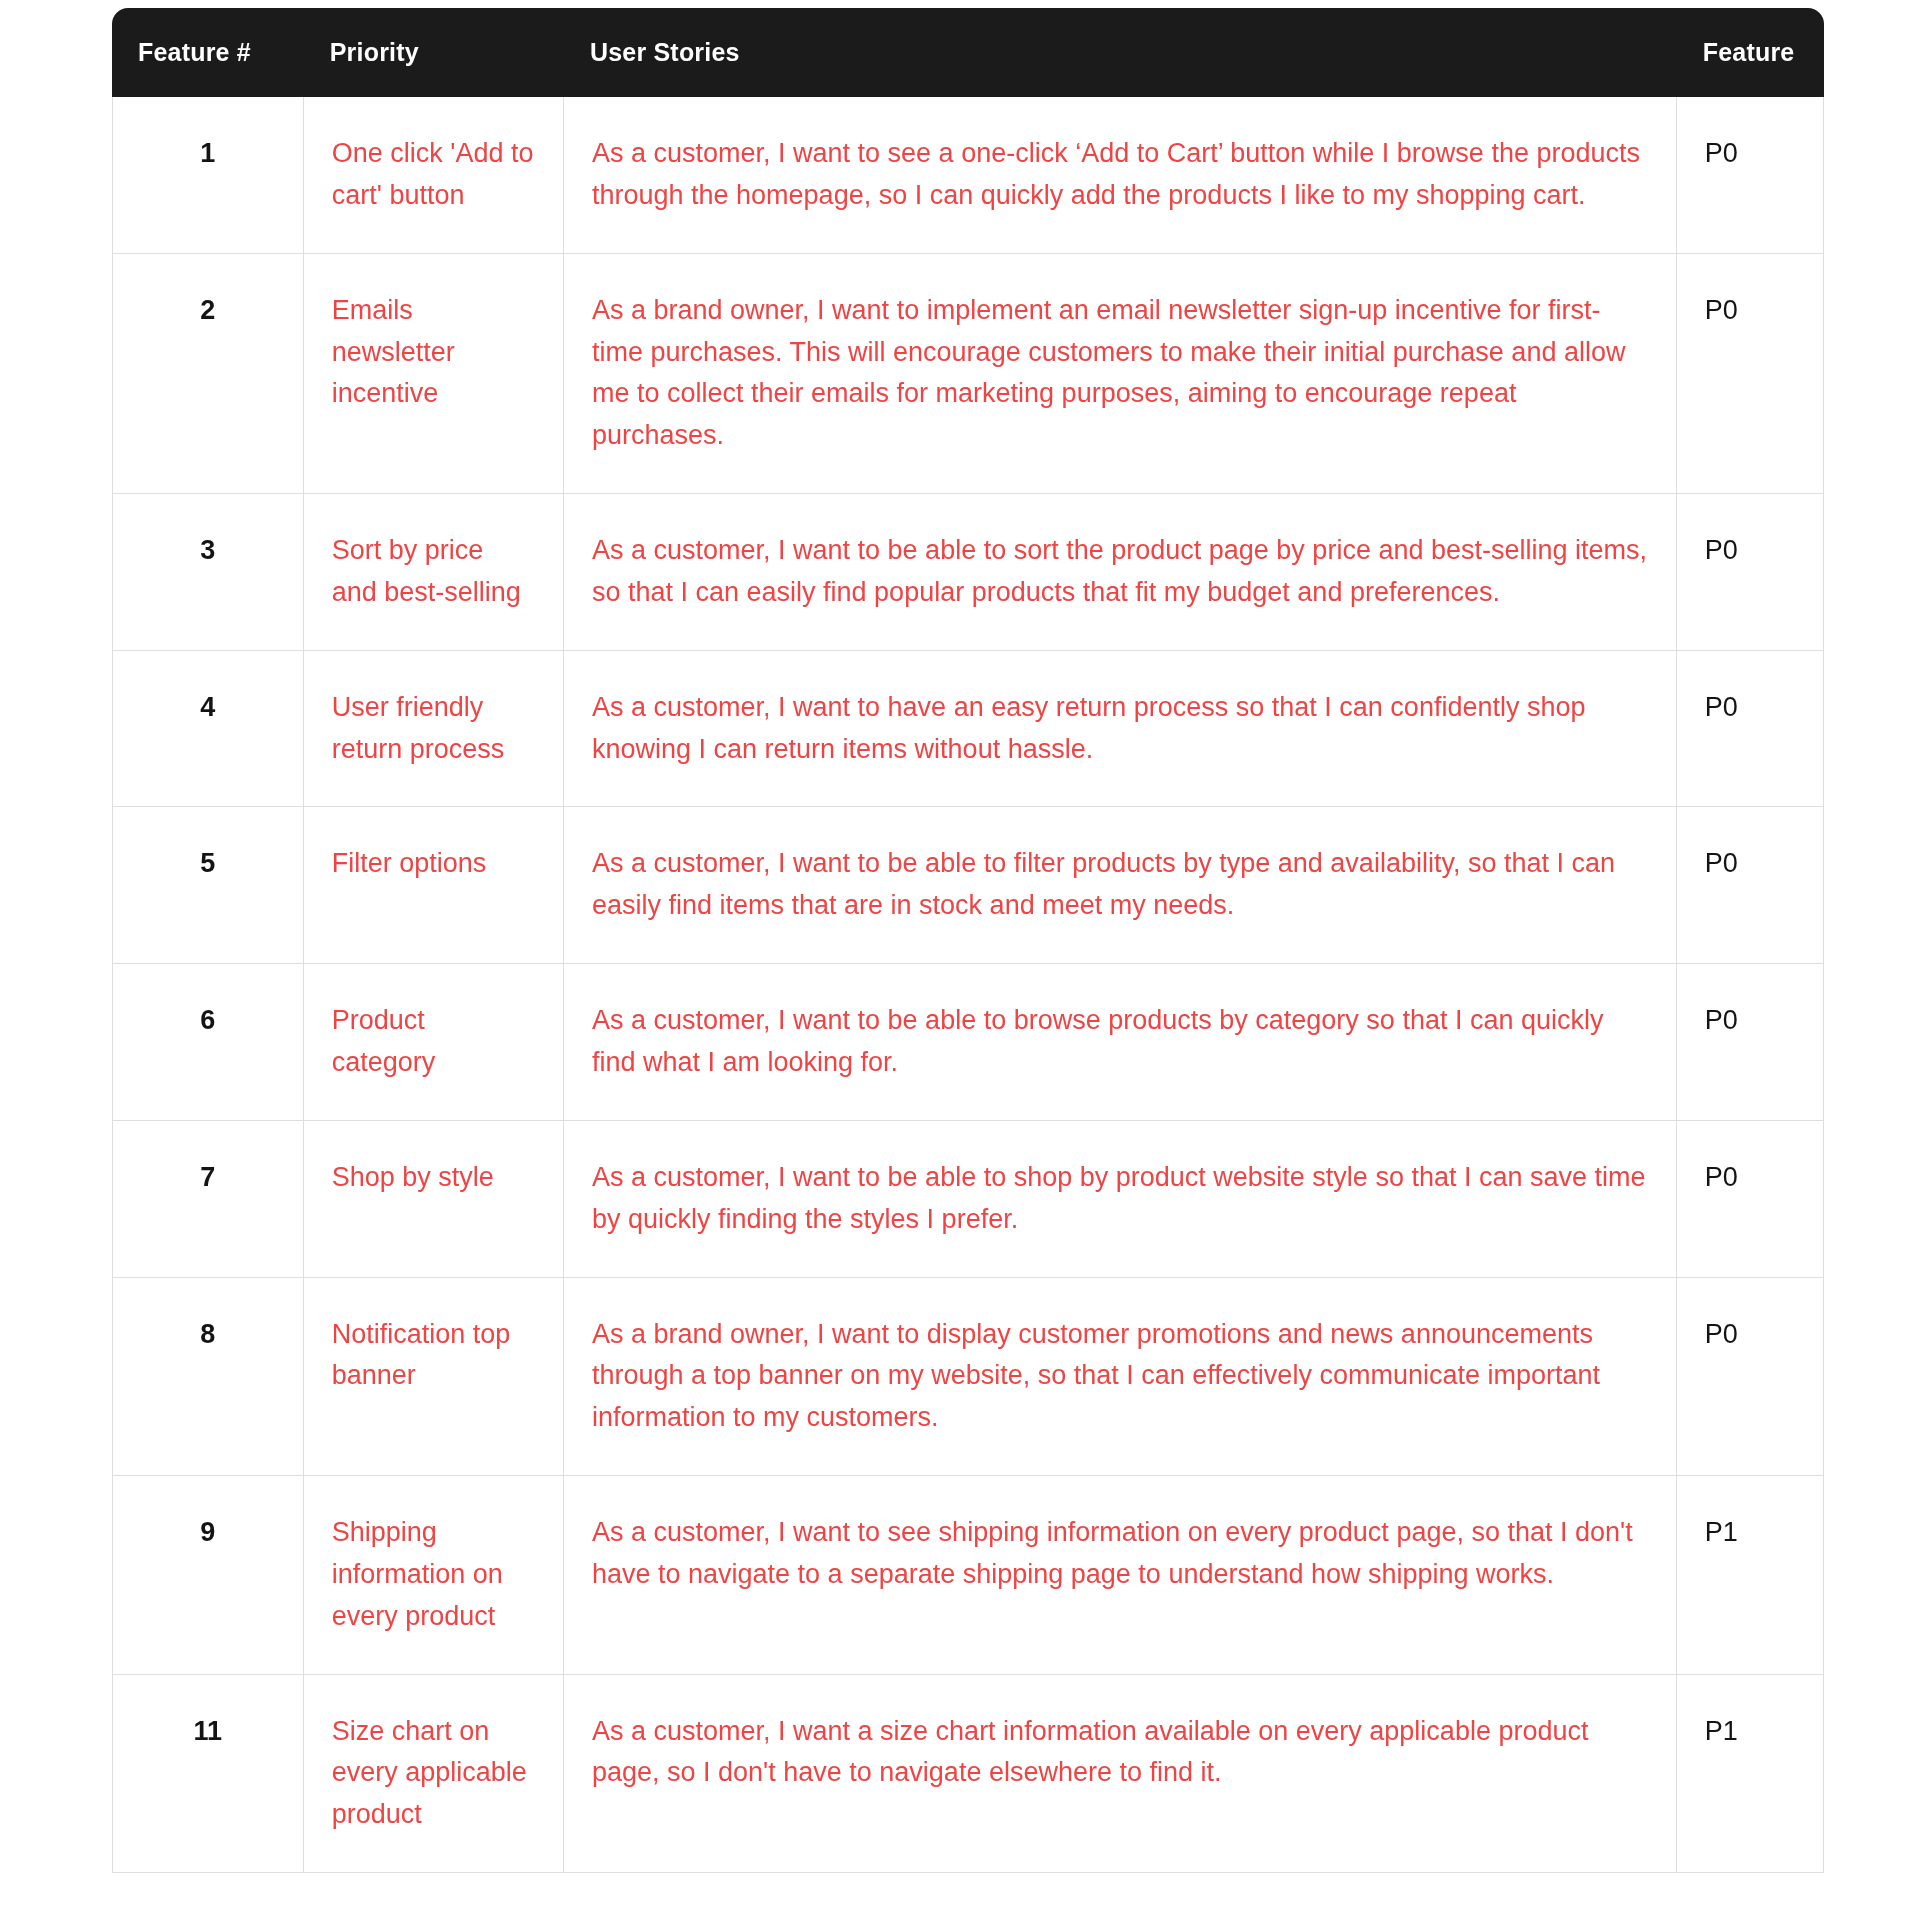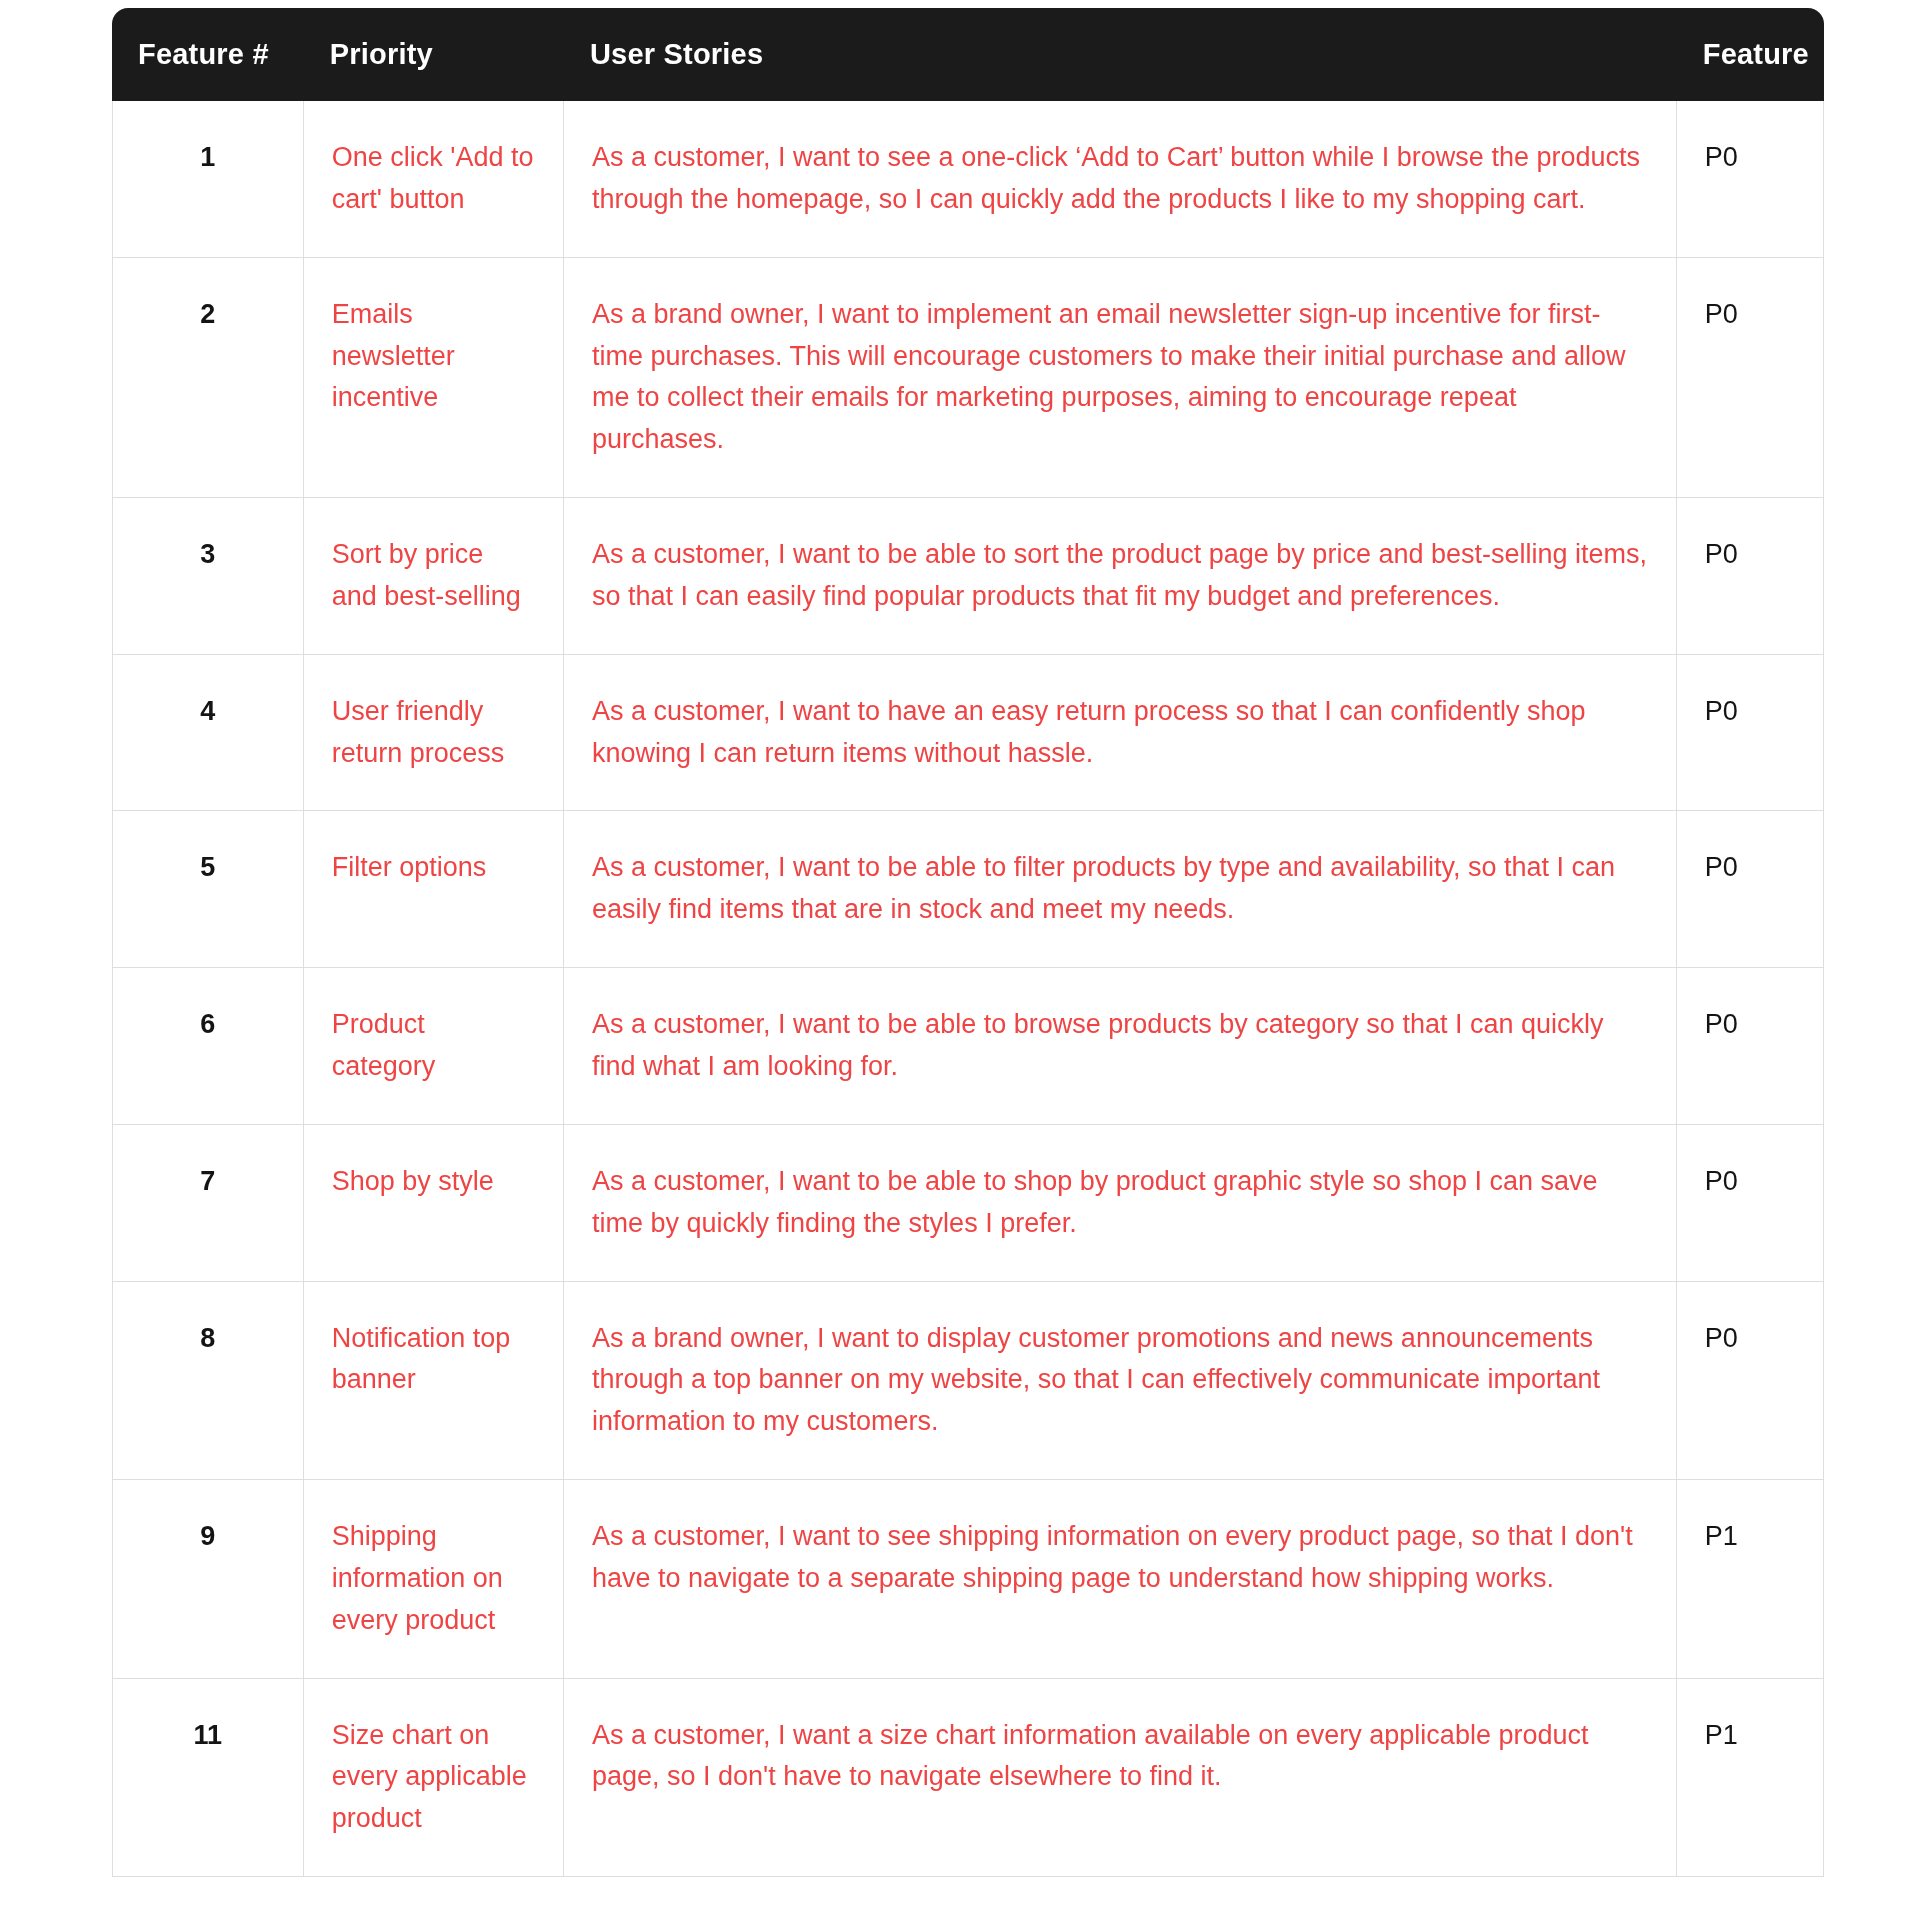--- a/index.html
+++ b/index.html
@@ -19,21 +19,21 @@
     table-layout: fixed;
   }
   col.c-num      { width: 11.2%; }
   col.c-feature  { width: 15.2%; }
   col.c-story    { width: 65.0%; }
   col.c-priority { width: 8.6%; }
 
   thead th {
     background: #1b1b1b;
     color: #ffffff;
-    font-size: 29px;
+    font-size: 25px;
     font-weight: 700;
     text-align: left;
     padding: 30px 26px;
     letter-spacing: 0.2px;
   }
   thead th:first-child { border-top-left-radius: 16px; }
   thead th:last-child  { border-top-right-radius: 16px; }
 
   tbody td {
     vertical-align: top;
@@ -121,21 +121,21 @@
   <tr>
     <td class="cell-num">6</td>
     <td class="cell-feature">Product category</td>
     <td class="cell-story">As a customer, I want to be able to browse products by category so that I can quickly find what I am looking for.</td>
     <td class="cell-priority">P0</td>
   </tr>
 
   <tr>
     <td class="cell-num">7</td>
     <td class="cell-feature">Shop by style</td>
-    <td class="cell-story">As a customer, I want to be able to shop by product graphic style so shop I can save time by quickly finding the styles I prefer.</td>
+    <td class="cell-story">As a customer, I want to be able to shop by product website style so that I can save time by quickly finding the styles I prefer.</td>
     <td class="cell-priority">P0</td>
   </tr>
 
   <tr>
     <td class="cell-num">8</td>
     <td class="cell-feature">Notification top banner</td>
     <td class="cell-story">As a brand owner, I want to display customer promotions and news announcements through a top banner on my website, so that I can effectively communicate important information to my customers.</td>
     <td class="cell-priority">P0</td>
   </tr>
 

